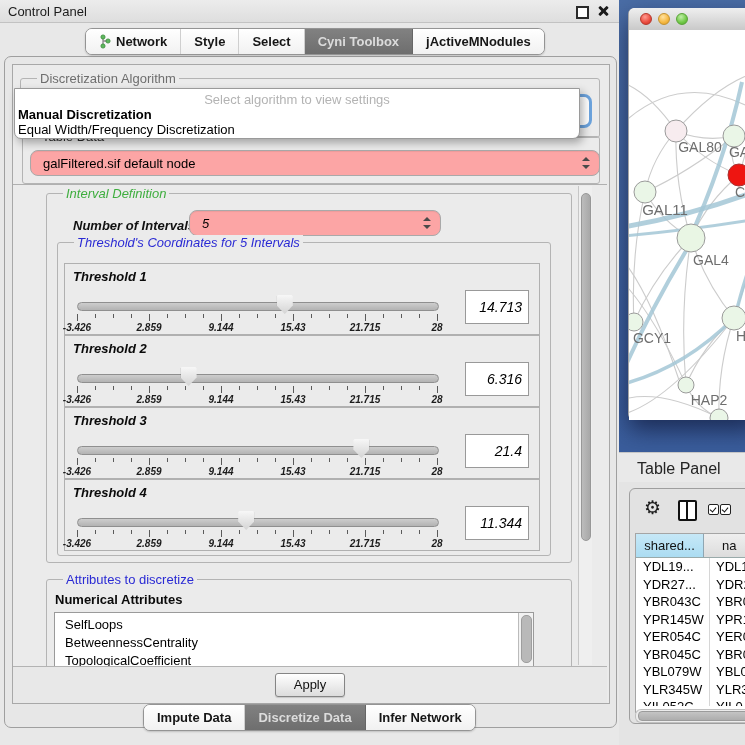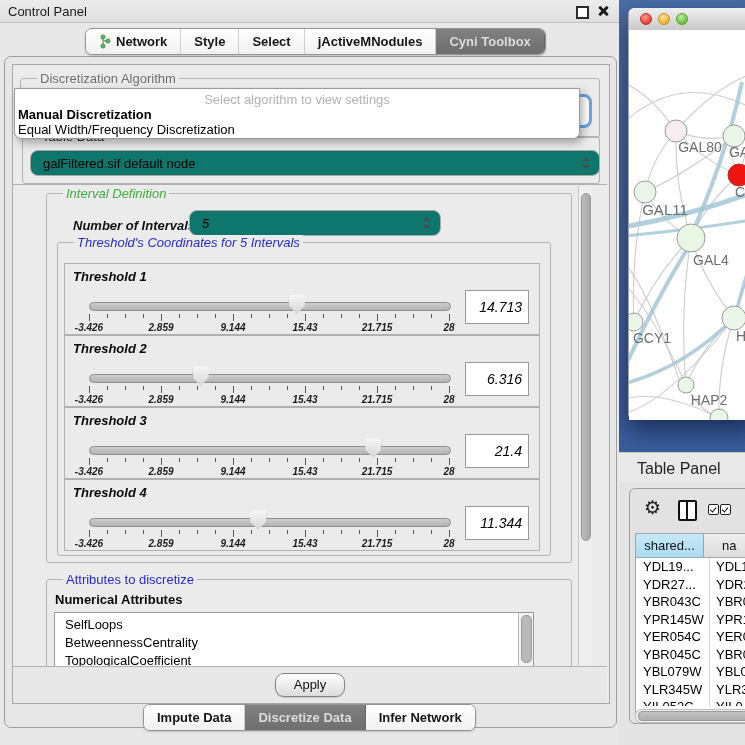--- a/index.html
+++ b/index.html
@@ -35,39 +35,39 @@
   #algo-group .grouptitle{color:#6e6e6e;}
   .focus-combo{position:absolute;left:28px;top:94px;width:558px;height:28px;border:3px solid #6ca3dd;border-radius:8px;background:#fff;z-index:5;}
 
   .popup{position:absolute;left:14px;top:88px;width:564px;height:49px;background:#fff;border:1px solid #9a9a9a;border-radius:0 0 7px 7px;box-shadow:3px 4px 9px rgba(0,0,0,.3);z-index:10;}
   .popup-hint{position:absolute;left:0;top:3px;width:100%;text-align:center;font-size:13px;color:#b3b3b3;}
   .popup-opt1{position:absolute;left:3px;top:18px;font-size:13px;font-weight:bold;color:#000;}
   .popup-opt2{position:absolute;left:3px;top:33px;font-size:13px;color:#000;}
 
   #tabledata-group{left:22px;top:136px;width:576px;height:46px;}
   #tabledata-group .grouptitle{color:#2b2b2b;}
-  .combo{position:absolute;background:#0f766e;border:1px solid #a9a9a9;border-radius:8px;font-size:13px;color:#000;display:flex;align-items:center;padding-left:12px;box-shadow:inset 0 1px 1px rgba(0,0,0,.06);}
+  .combo{position:absolute;background:#fca5a5;border:1px solid #a9a9a9;border-radius:8px;font-size:13px;color:#000;display:flex;align-items:center;padding-left:12px;box-shadow:inset 0 1px 1px rgba(0,0,0,.06);}
   .stepper{position:absolute;right:9px;top:50%;transform:translateY(-50%);width:9px;height:12px;}
   .stepper:before,.stepper:after{content:"";position:absolute;left:1px;border-left:4px solid transparent;border-right:4px solid transparent;}
   .stepper:before{top:0;border-bottom:4px solid #4a4a4a;}
   .stepper:after{bottom:0;border-top:4px solid #4a4a4a;}
   #tabledata-combo{left:30px;top:150px;width:556px;height:24px;}
 
   
   .viewport{position:absolute;left:13px;top:184px;width:594px;height:482px;background:#ebebeb;border-top:1px solid #b0b0b0;border-bottom:1px solid #b0b0b0;overflow:hidden;}
   #interval-group{left:33px;top:8px;width:524px;height:368px;font-style:italic;}
   #interval-group > .grouptitle{color:#3fae3f;}
   .num-int-label{position:absolute;left:26px;top:24px;font-size:13px;font-weight:bold;color:#111;}
   #intervals-combo{left:142px;top:16px;width:238px;height:24px;}
   #thresh-group{left:10px;top:48px;width:492px;height:312px;}
   #thresh-group > .grouptitle{color:#2a2ad4;}
 
   .tpanel{position:absolute;left:6px;width:474px;height:70px;border:1px solid #b0b0b0;background:#ebebeb;}
   .tpanel .tlabel{position:absolute;left:8px;top:5px;font-size:13px;font-weight:bold;color:#0a0a0a;}
-  .sliderzone{position:absolute;left:24px;top:30px;width:360px;height:38px;}
+  .sliderzone{position:absolute;left:12px;top:30px;width:360px;height:38px;}
   .track{position:absolute;left:0;top:8px;width:360px;height:7px;border:1px solid #8f8f8f;border-radius:5px;background:linear-gradient(#cdcdcd,#b3b3b3);}
   .thumb{position:absolute;top:1px;width:16px;height:19px;background:linear-gradient(#f7f7f7,#d4d4d4);clip-path:polygon(6% 0,94% 0,100% 8%,100% 55%,50% 100%,0 55%,0 8%);filter:drop-shadow(0 0 1px #777);}
   .ticks{position:absolute;left:0;top:20px;width:360px;height:8px;}
   .ticks i{position:absolute;top:0;width:1px;background:#5a5a5a;}
   .ticks i.major{height:7px;} .ticks i.minor{height:4px;}
   .ticklabels{position:absolute;left:0;top:28px;width:360px;height:11px;}
   .ticklabels span{position:absolute;transform:translateX(-50%);font-size:10px;font-weight:bold;color:#1c1c1c;white-space:nowrap;}
   .valuebox{position:absolute;right:10px;top:26px;width:56px;height:32px;background:#fff;border:1px solid #999;font-size:14px;color:#000;text-align:right;line-height:32px;padding-right:6px;}
 
   #attr-group{left:33px;top:394px;width:524px;height:120px;}
@@ -76,21 +76,21 @@
   .attrlist{position:absolute;left:7px;top:32px;width:478px;height:80px;background:#fff;border:1px solid #9a9a9a;overflow:hidden;}
   .attrlist .item{font-size:13px;color:#000;padding-left:10px;line-height:18px;}
   .attrlist .pad{height:3px;}
   .list-scroll{position:absolute;right:0;top:0;bottom:0;width:14px;background:#f2f2f2;border-left:1px solid #bbb;}
   .list-scroll .th{position:absolute;left:2px;top:2px;width:9px;height:46px;border-radius:5px;background:#b9b9b9;border:1px solid #9e9e9e;}
 
   .vscroll{position:absolute;left:565px;top:1px;width:13px;height:479px;background:#efefef;border-left:1px solid #c6c6c6;}
   .vscroll .th{position:absolute;left:2px;top:7px;width:8px;height:346px;border-radius:5px;background:linear-gradient(90deg,#bcbcbc,#a8a8a8);border:1px solid #989898;}
 
   .apply-strip{position:absolute;left:13px;top:666px;width:594px;height:36px;background:#e8e8e8;border-top:1px solid #b3b3b3;}
-  .apply-btn{position:absolute;left:50%;transform:translateX(-50%);top:6px;width:68px;height:22px;background:linear-gradient(#ffffff,#dcdcdc);border:1px solid #858585;border-radius:9px;font-size:13px;color:#111;text-align:center;line-height:21px;box-shadow:0 1px 1px rgba(0,0,0,.15);}
+  .apply-btn{position:absolute;left:50%;transform:translateX(-50%);top:6px;width:68px;height:22px;background:linear-gradient(#ffffff,#dcdcdc);border:1px solid #858585;border-radius:3px;font-size:13px;color:#111;text-align:center;line-height:21px;box-shadow:0 1px 1px rgba(0,0,0,.15);}
 
   
   .desktop{position:absolute;left:619px;top:0;width:126px;height:745px;background:linear-gradient(180deg,#4a6da6 0%,#3d61a0 45%,#3a5d9c 60%,#44689f 100%);overflow:hidden;}
   .net-window{position:absolute;left:9px;top:8px;width:130px;height:412px;border-radius:6px 0 0 6px;background:#fff;box-shadow:0 10px 24px rgba(0,0,25,.55);border-left:1px solid rgba(0,0,0,.35);}
   .net-titlebar{position:absolute;left:0;top:0;width:100%;height:22px;border-radius:6px 0 0 0;background:linear-gradient(#efefef,#c9c9c9);border-bottom:1px solid #979797;}
   .light{position:absolute;top:5px;width:12px;height:12px;border-radius:50%;}
   .light.red{left:11px;background:radial-gradient(circle at 40% 30%,#ff9a90,#ea4b3e 60%,#c93227);border:1px solid #b5372c;box-sizing:border-box;}
   .light.yellow{left:29px;background:radial-gradient(circle at 40% 30%,#ffe2a0,#f5b73f 60%,#d99b27);border:1px solid #c4922f;box-sizing:border-box;}
   .light.green{left:47px;background:radial-gradient(circle at 40% 30%,#c0eea8,#6fc845 60%,#54a832);border:1px solid #59a338;box-sizing:border-box;}
   .net-canvas{position:absolute;left:0;top:22px;width:117px;height:390px;background:#fff;overflow:hidden;}
@@ -136,25 +136,25 @@
           <circle cx="9" cy="7" r="2.1" fill="#5cb85c" stroke="#3a8a3a" stroke-width="0.8"></circle>
         </svg>
         <span>Network</span>
       </span>
       <span class="seg">
         <span>Style</span>
       </span>
       <span class="seg">
         <span>Select</span>
       </span>
+      <span class="seg active">
+        <span>Cyni Toolbox</span>
+      </span>
       <span class="seg">
         <span>jActiveMNodules</span>
-      </span>
-      <span class="seg active">
-        <span>Cyni Toolbox</span>
       </span>
     </div>
 
   <div class="cp-main"></div>
   <div class="cp-inner"></div>
 
   <div class="groupbox" id="algo-group">
     <span class="grouptitle">Discretization Algorithm</span>
   </div>
   <div class="focus-combo"></div>

